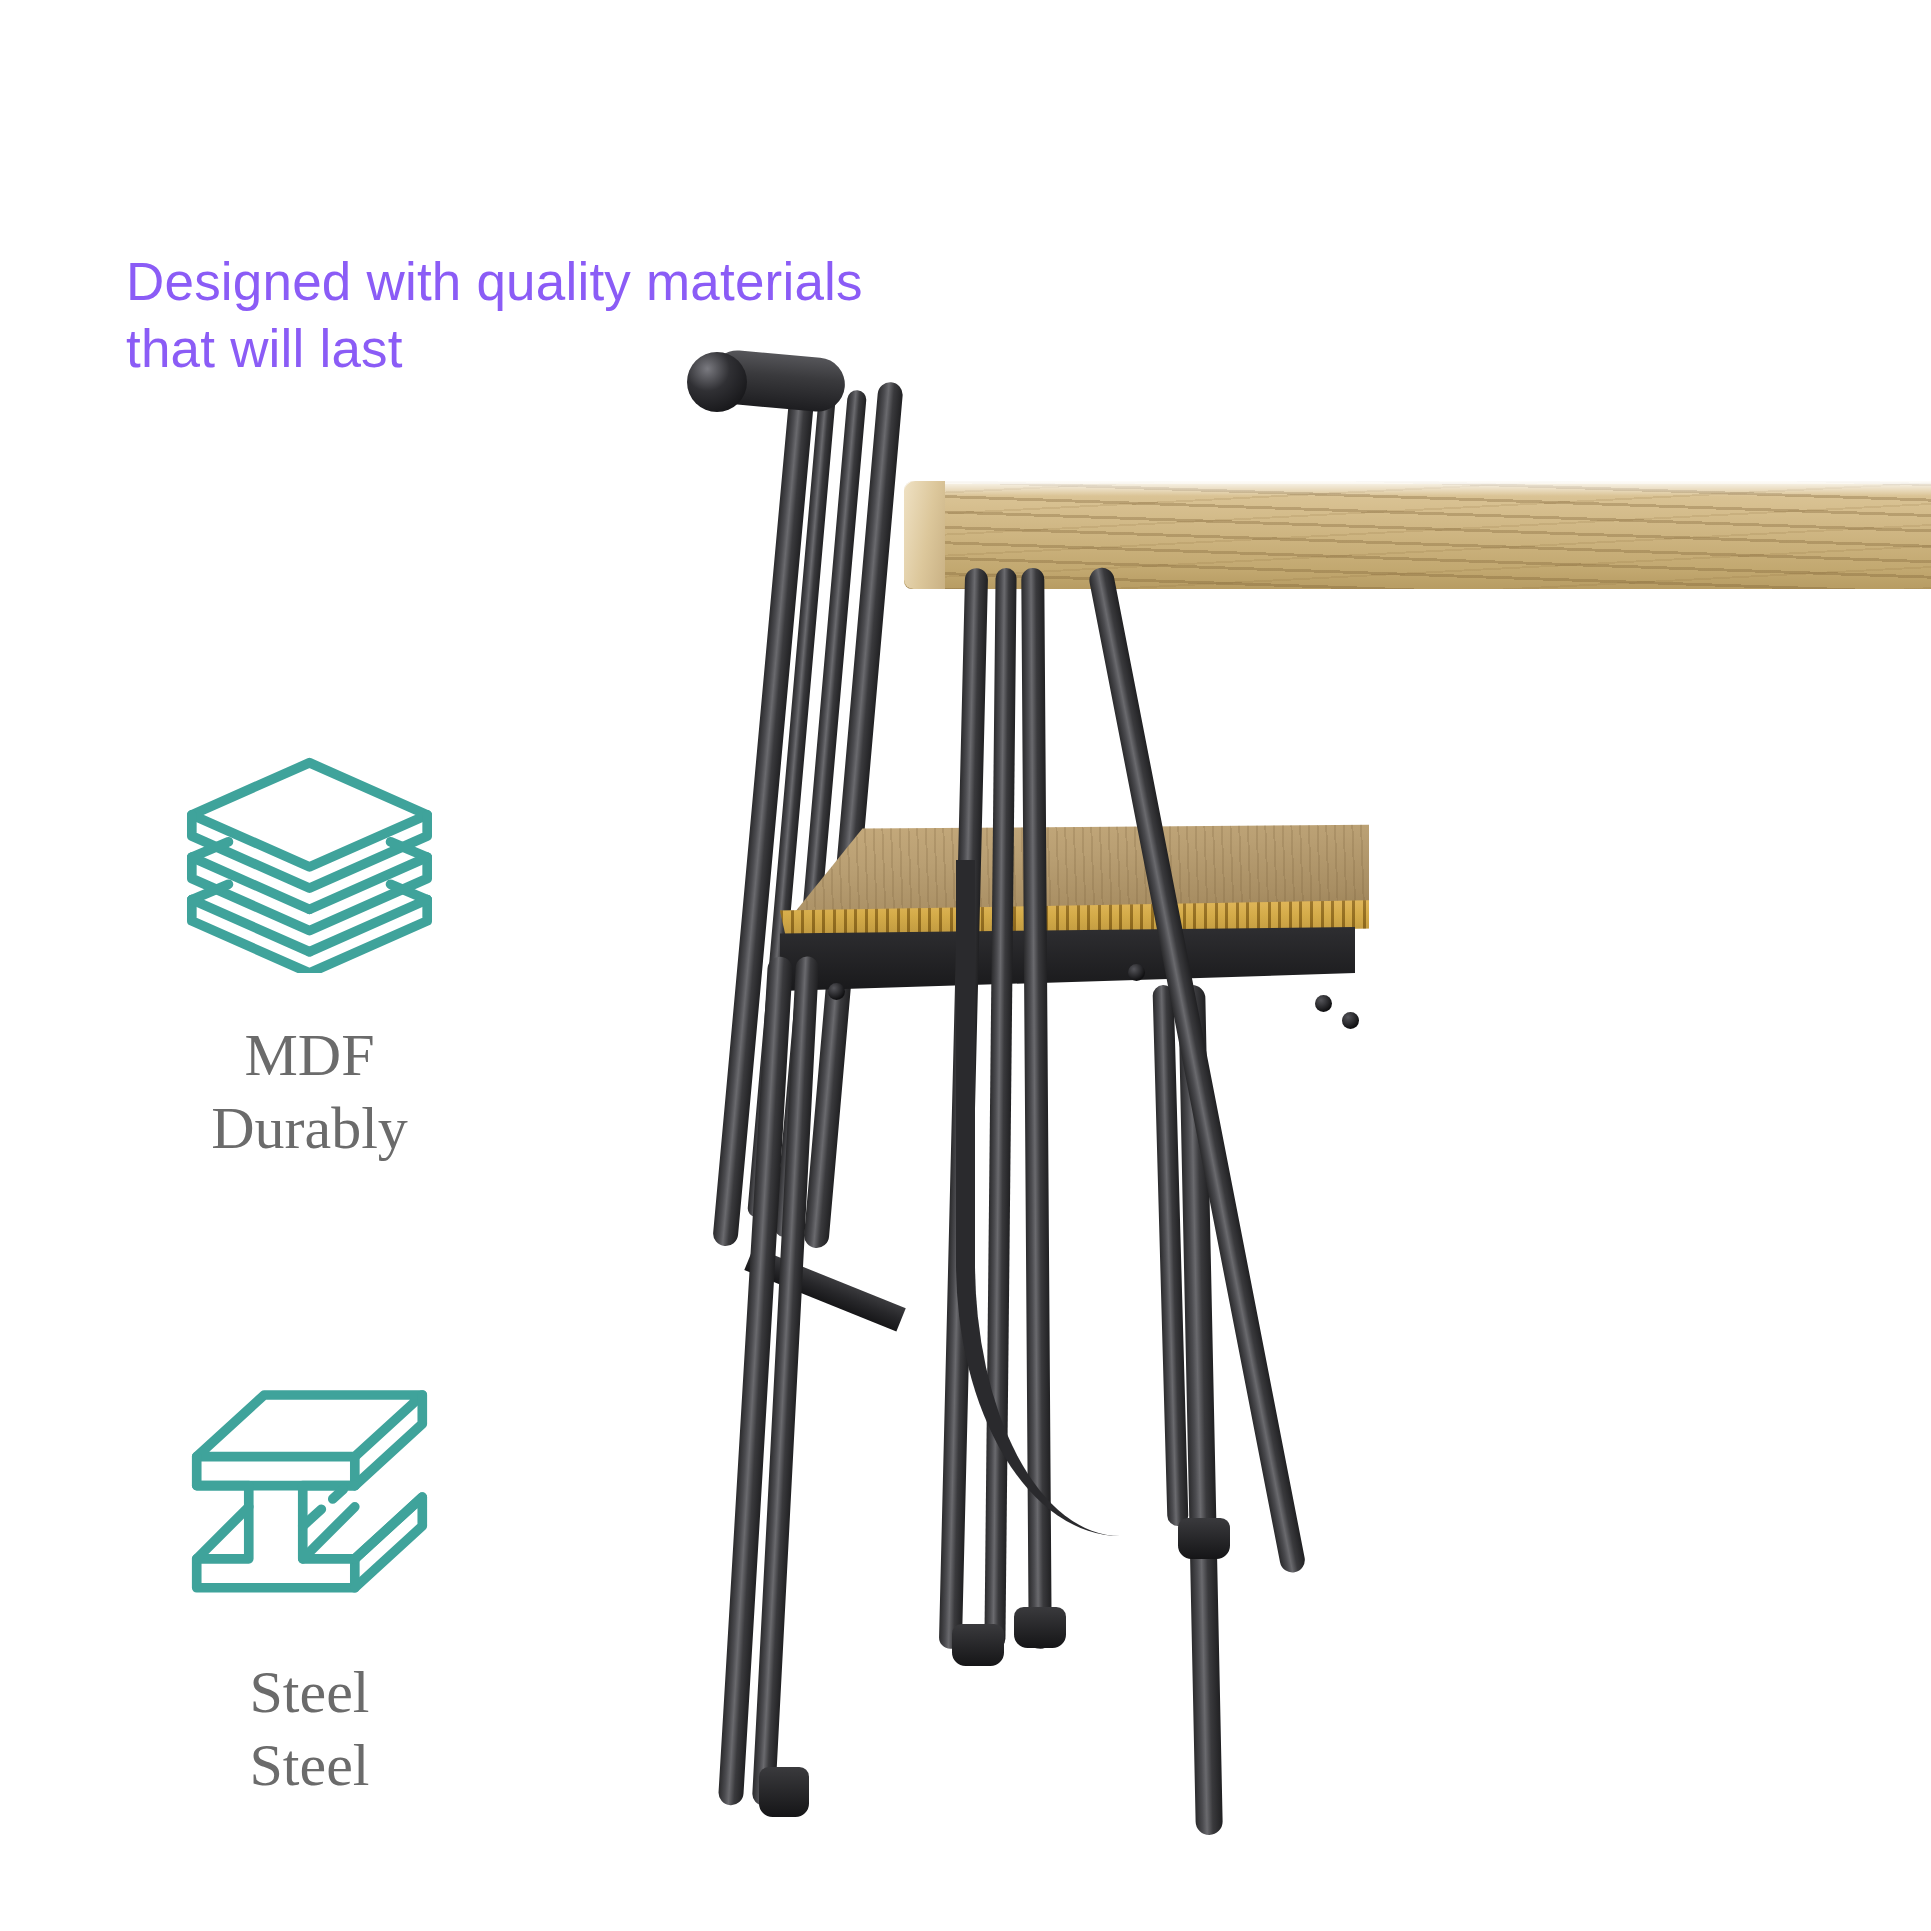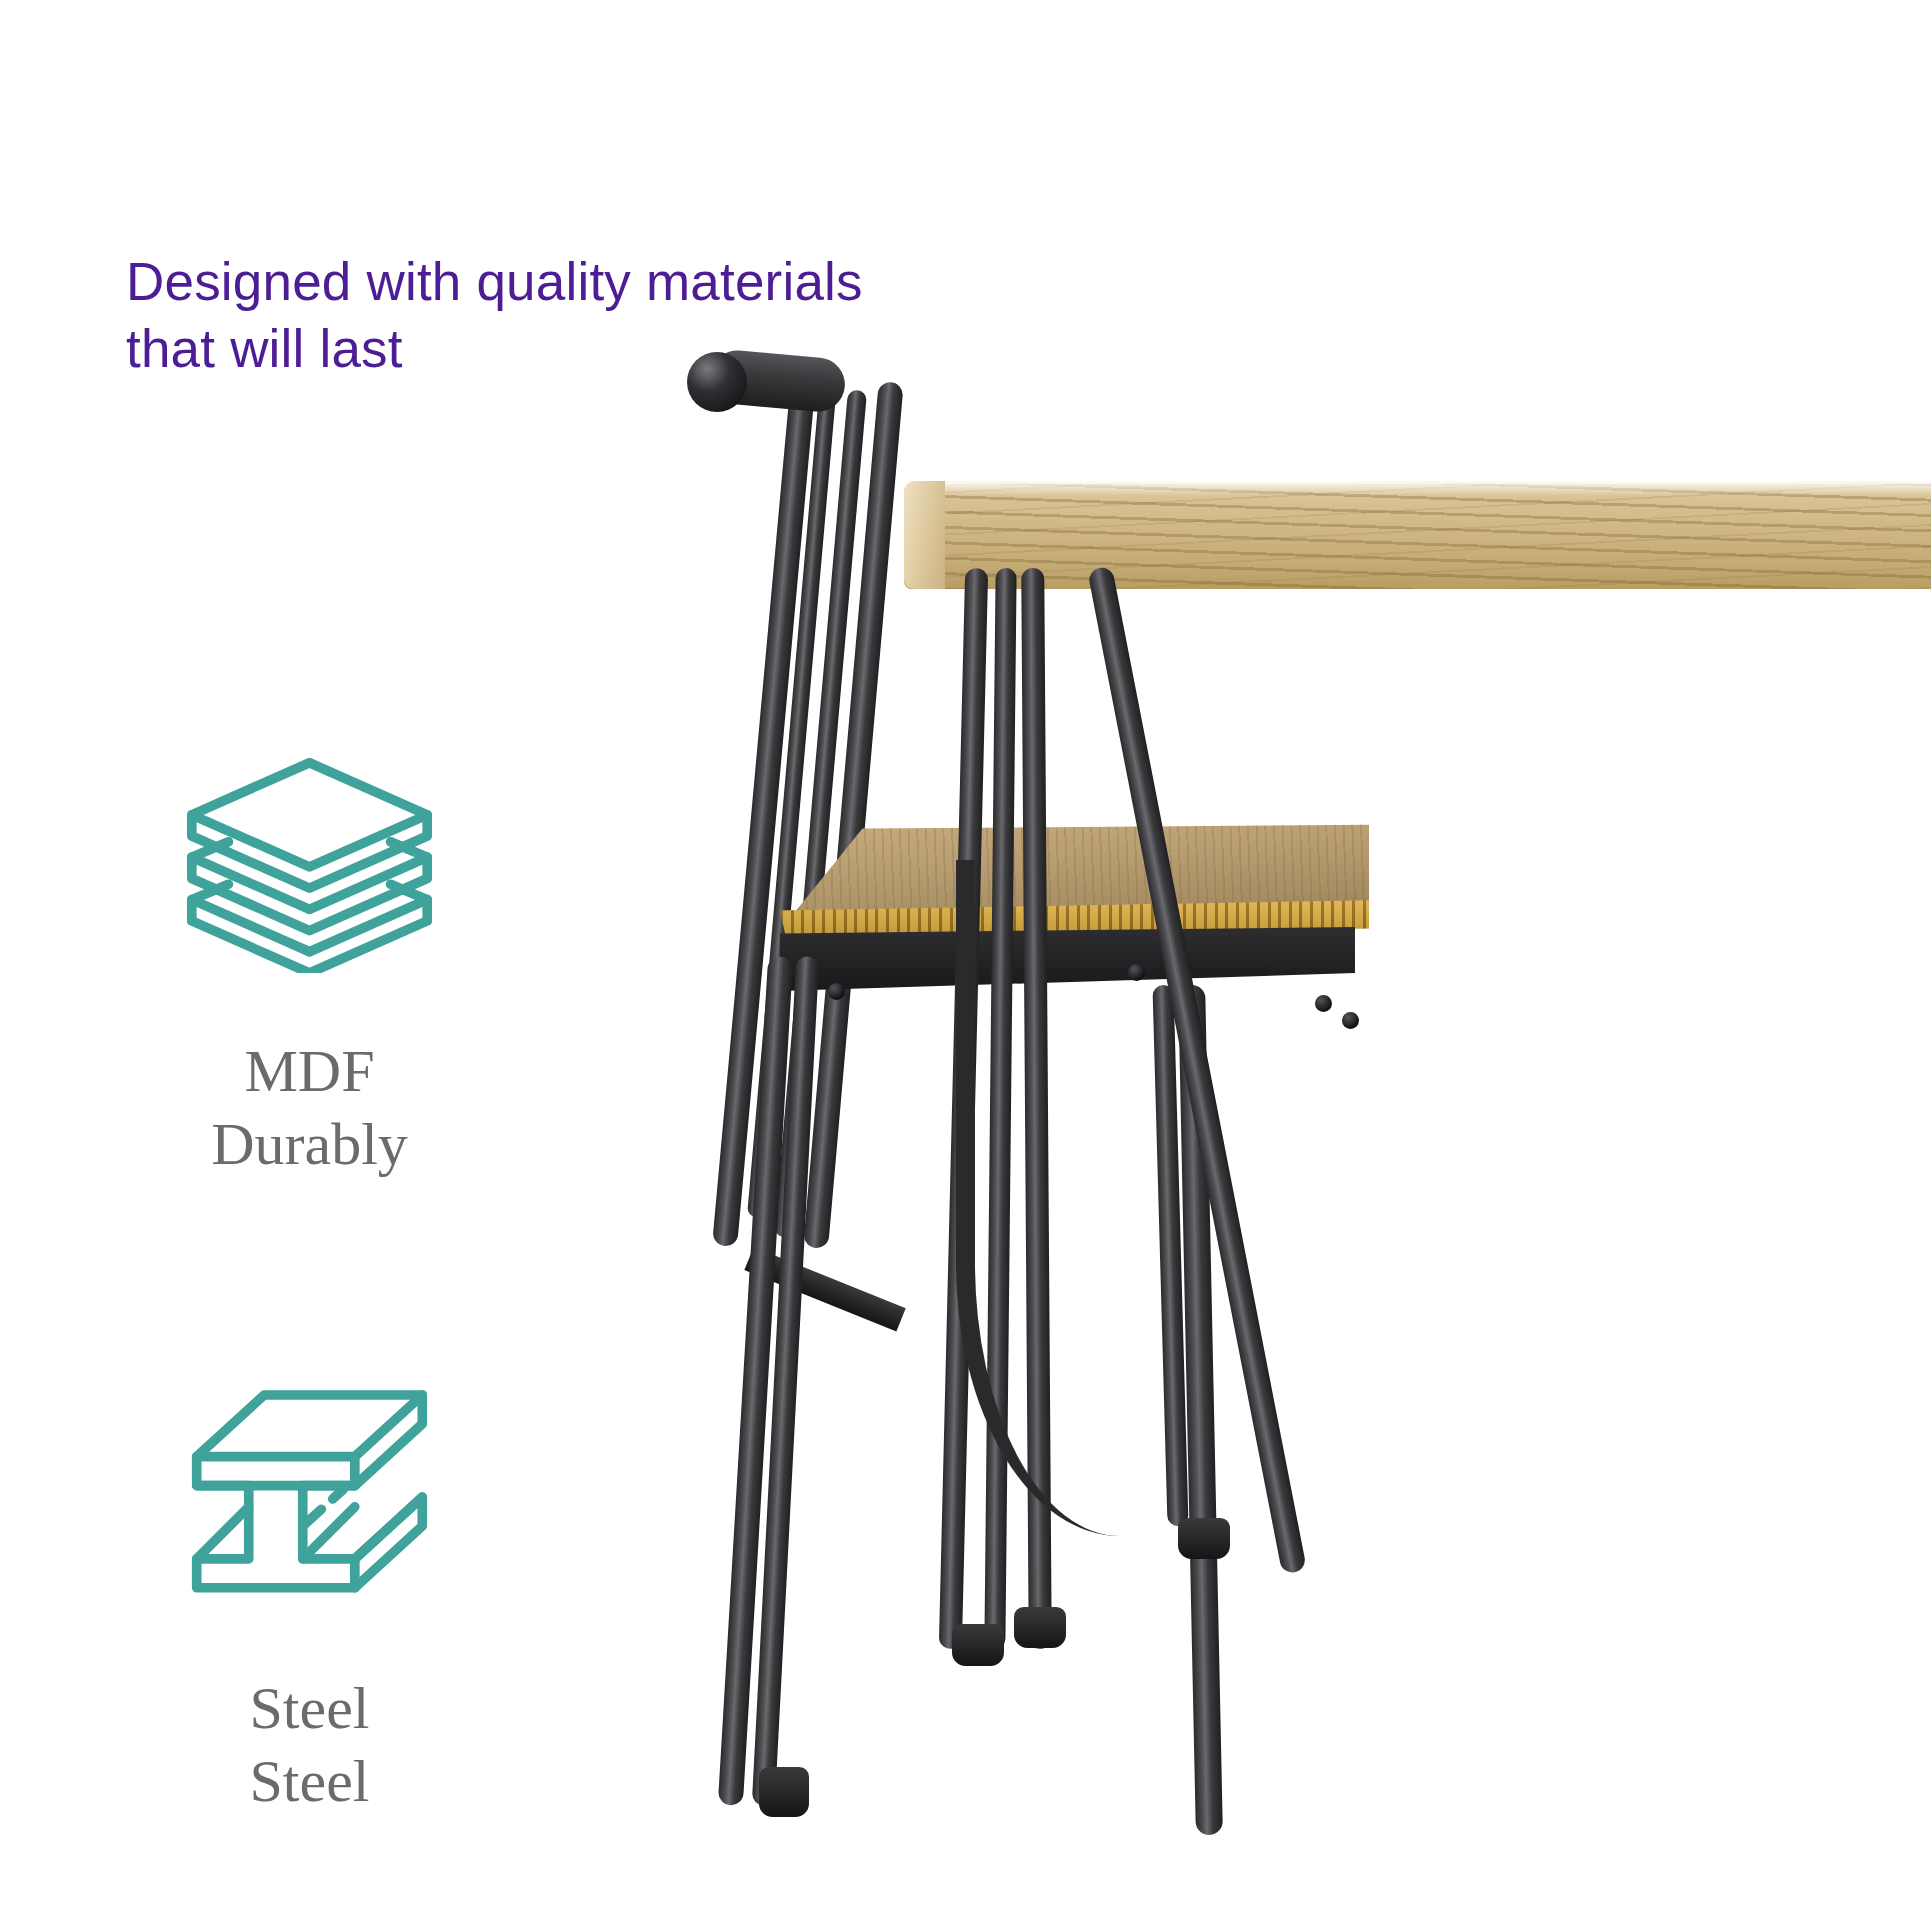--- a/index.html
+++ b/index.html
@@ -10,35 +10,35 @@
   .headline{
     position:absolute;left:124px;top:75px;
     font-family:"Liberation Serif",serif;
     font-weight:700;font-size:100px;line-height:1.02;
     color:#3fa39b;letter-spacing:-1px;white-space:nowrap;
   }
   .subcopy{
     position:absolute;left:126px;top:249px;width:927px;
     font-family:"Liberation Sans",sans-serif;
     font-weight:300;font-size:53px;line-height:1.26;
-    color:#4c1d95;letter-spacing:0.2px;
+    color:#8b5cf6;letter-spacing:0.2px;
   }
   .subcopy div{white-space:nowrap;}
 
   
   .feature{position:absolute;width:425px;text-align:center;}
   #feature-mdf{left:97px;top:753px;}
   #feature-steel{left:97px;top:1390px;}
 
   .feature-icon{height:222px;display:flex;align-items:center;justify-content:center;}
   .feature-icon svg{display:block;}
   .feature-label{
     font-family:"Liberation Serif",serif;
     font-size:60px;line-height:1.22;color:#6b6b6b;
-    margin-top:60px;font-weight:400;
+    margin-top:44px;font-weight:400;
   }
   .feature-label span{display:block;}
 
   
   #photo{position:absolute;left:666px;top:319px;width:1265px;height:1622px;}
 
   .metal{
     background:linear-gradient(90deg,#2a2a2c 0%,#4c4c50 26%,#6a6a6e 42%,#3a3a3d 64%,#202022 100%);
     position:absolute;border-radius:965px;
   }

